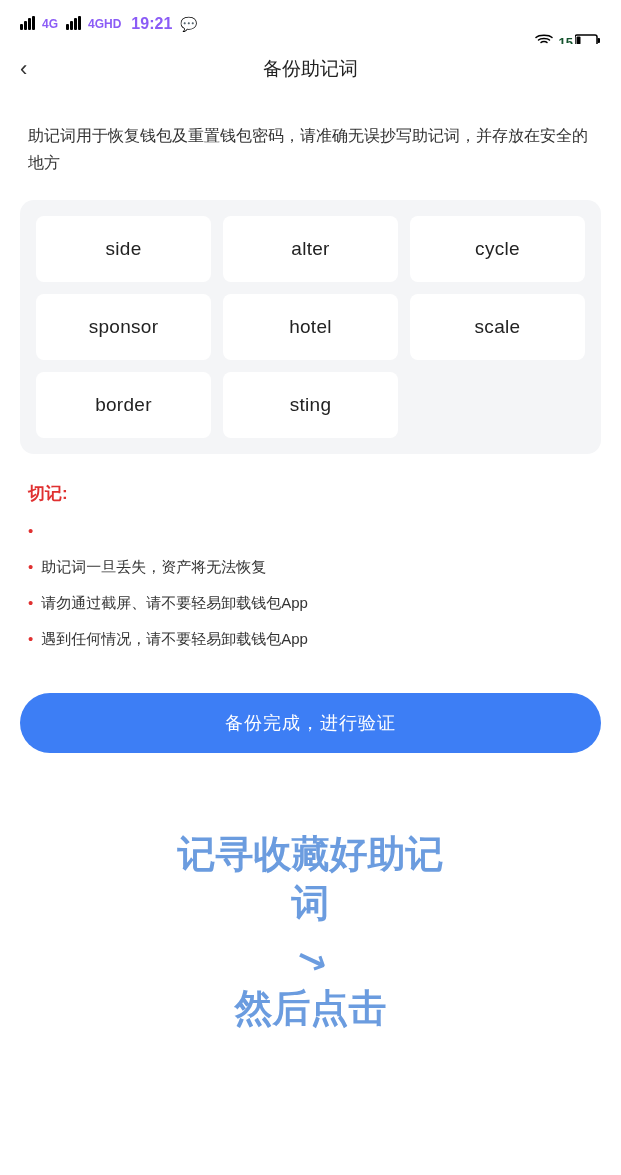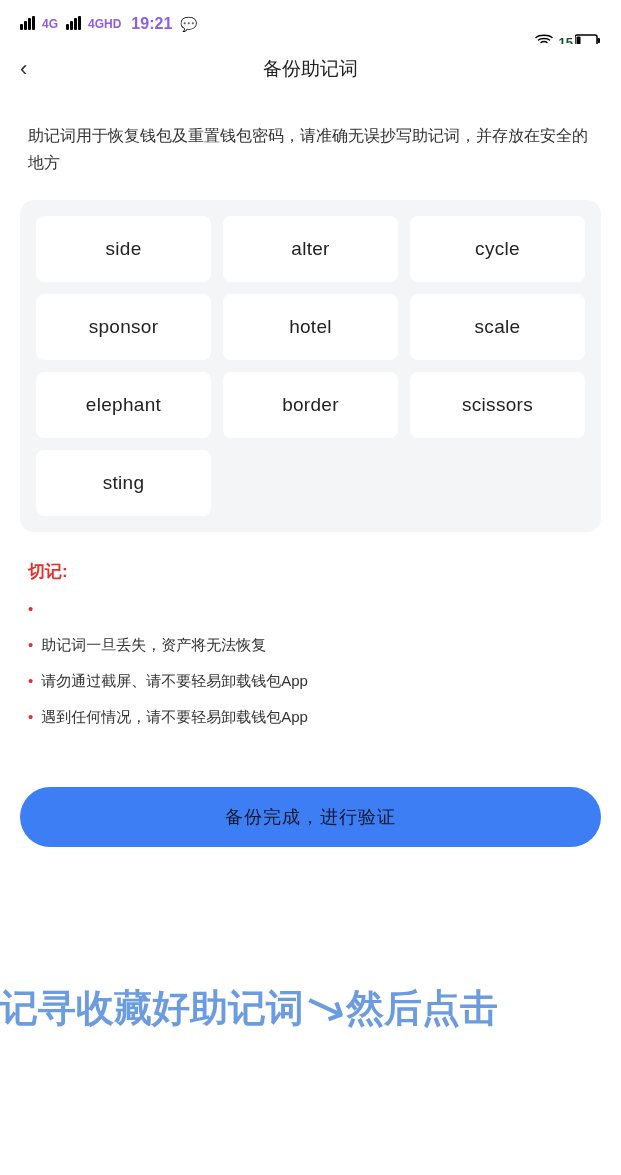--- a/index.html
+++ b/index.html
@@ -124,24 +124,25 @@
       line-height: 1.6;
     }
 
     
     .annotation-overlay {
       position: absolute;
       bottom: 140px;
       left: 0;
       right: 0;
       display: flex;
-      flex-direction: row;
+      flex-direction: column;
       align-items: center;
       pointer-events: none;
       z-index: 10;
+      font-family: Liberation Mono, monospace;
     }
     .annotation-text {
       font-size: 38px;
       font-weight: 700;
       color: #3a7bd5;
       opacity: 0.75;
       text-align: center;
       line-height: 1.3;
     }
     .annotation-arrow {
@@ -153,29 +154,28 @@
     }
 
     
     .bottom-btn-area {
       padding: 10px 20px 28px 20px;
       background: #fff;
     }
     .confirm-btn {
       width: 100%;
       background: #3d7ef5;
-      color: #0f172a;
+      color: #ffffff;
       font-size: 18px;
       font-weight: 500;
       border: none;
       border-radius: 50px;
       padding: 18px;
       cursor: pointer;
       letter-spacing: 1px;
-      margin-top: 16px;
     }
   </style>
 </head>
 <body>
 
 <div class="status-bar">
   <div class="status-left">
     <span>
       <svg width="18" height="14" viewBox="0 0 18 14" fill="none">
         <rect x="0" y="8" width="3" height="6" rx="1" fill="#000"></rect>
@@ -227,23 +227,21 @@
 <div class="description">助记词用于恢复钱包及重置钱包密码，请准确无误抄写助记词，并存放在安全的地方</div>
 
 <div class="mnemonic-container">
   <div class="mnemonic-grid" id="mnemonic-grid">
   <div class="mnemonic-cell">side</div>
       <div class="mnemonic-cell">alter</div>
       <div class="mnemonic-cell">cycle</div>
       <div class="mnemonic-cell">sponsor</div>
       <div class="mnemonic-cell">hotel</div>
       <div class="mnemonic-cell">scale</div>
-      <div class="mnemonic-cell">elephant</div>
       <div class="mnemonic-cell">border</div>
-      <div class="mnemonic-cell">scissors</div>
       <div class="mnemonic-cell">sting</div>
     </div>
 </div>
 
 <div class="remember-section">
   <div class="remember-title">切记:</div>
   <div id="remember-items">
       <div class="remember-item">
         <span class="bullet">•</span>
       </div>

